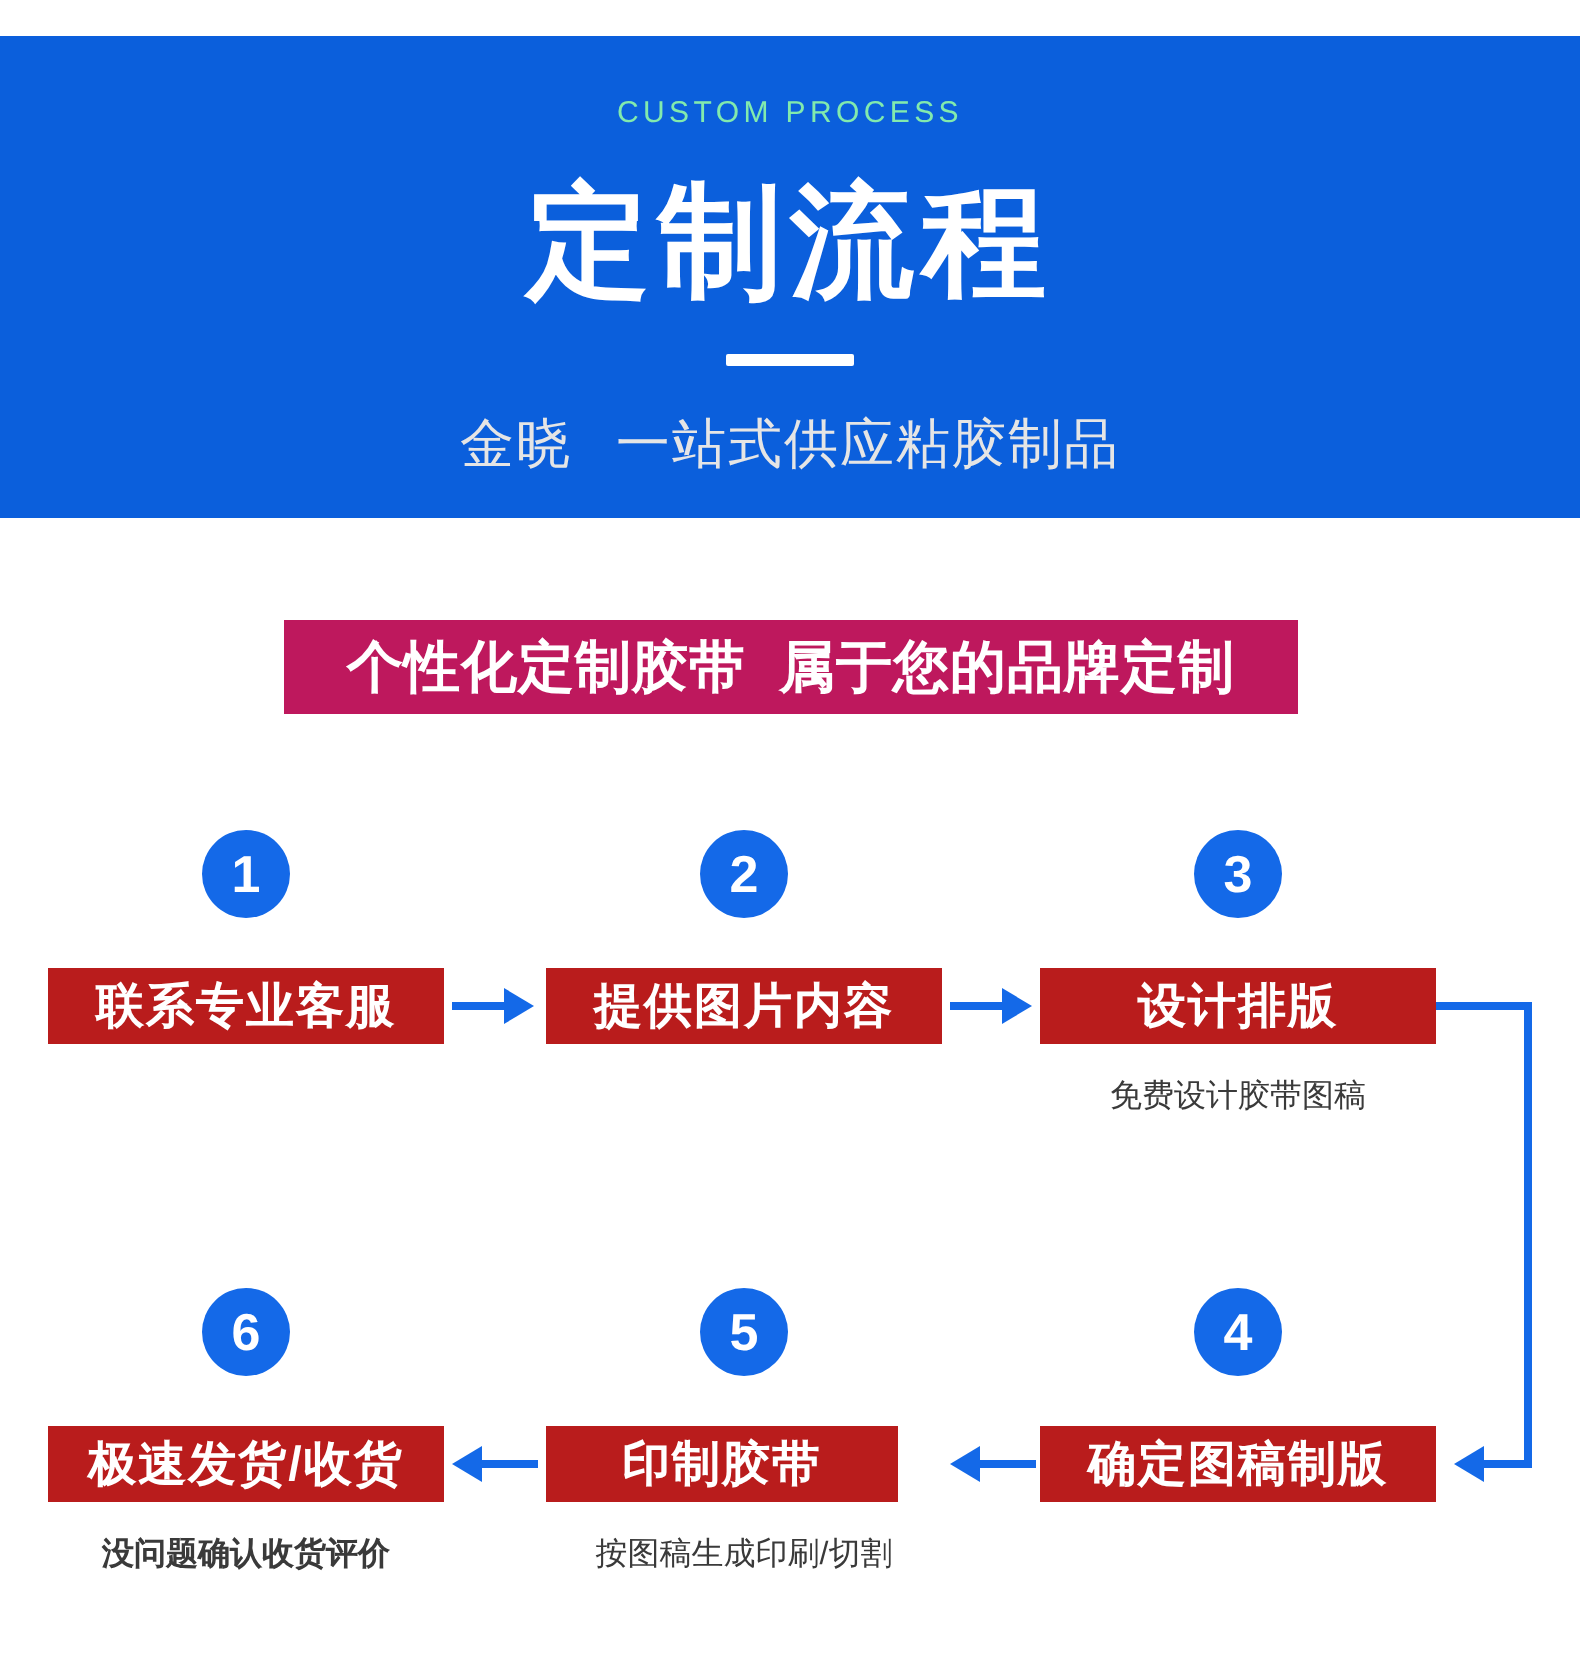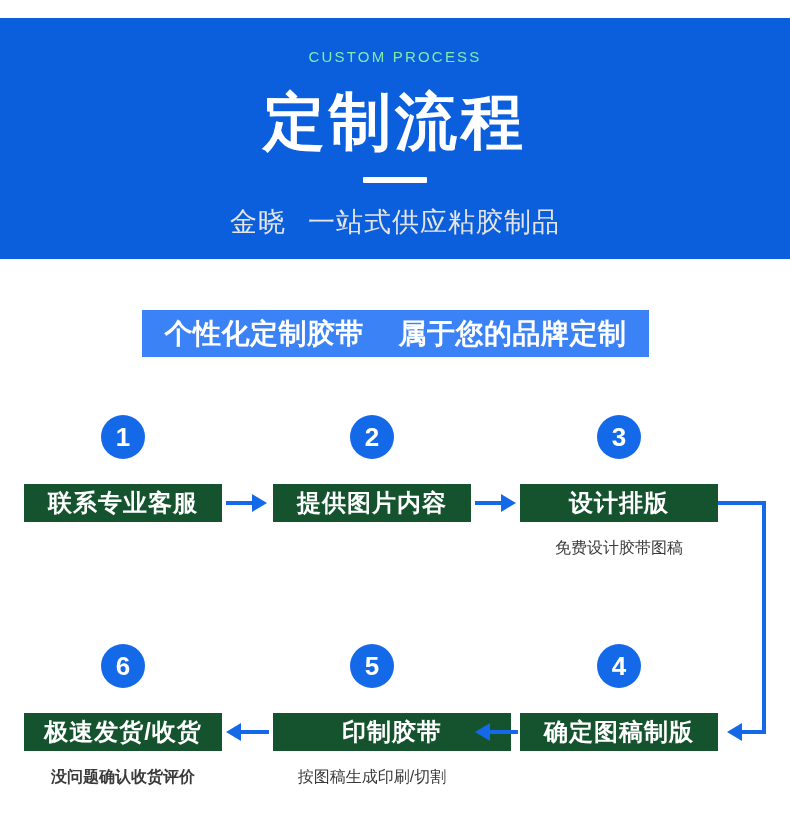--- a/index.html
+++ b/index.html
@@ -68,25 +68,24 @@
   }
   .hero-sub .gap { display: inline-block; width: 22px; }
 
   
   .headline-bar {
     position: absolute;
     left: 142px;
     top: 310px;
     width: 507px;
     height: 47px;
-    background: #3b82f6;
+    background: #be185d;
     display: flex;
     align-items: center;
     justify-content: center;
-    font-family: Liberation Mono, monospace;
   }
   .headline-bar span {
     color: #ffffff;
     font-size: 28px;
     font-weight: 700;
     letter-spacing: 0.5px;
     white-space: pre;
   }
 
   
@@ -111,21 +110,21 @@
     font-weight: 700;
     display: flex;
     align-items: center;
     justify-content: center;
     line-height: 1;
   }
 
   .step-box {
     position: absolute;
     height: 38px;
-    background: #14532d;
+    background: #b91c1c;
     color: #ffffff;
     display: flex;
     align-items: center;
     justify-content: center;
     font-size: 24px;
     font-weight: 700;
     letter-spacing: 1px;
     white-space: nowrap;
   }
 
@@ -233,21 +232,21 @@
   <div class="num-circle" style="left:350px; top:644px;">
     <span>5</span>
   </div>
   <div class="num-circle" style="left:101px; top:644px;">
     <span>6</span>
   </div>
 
   <div class="step-box" style="left:520px; top:713px; width:198px;">
     <span>确定图稿制版</span>
   </div>
-  <div class="step-box" style="left:273px; top:713px; width:238px;">
+  <div class="step-box" style="left:273px; top:713px; width:176px;">
     <span>印制胶带</span>
   </div>
   <div class="step-box" style="left:24px; top:713px; width:198px;">
     <span>极速发货/收货</span>
   </div>
 
   <div class="arrow-shaft" style="left:490px; top:730px; width:28px;"></div>
   <div class="arrow-head-left" style="left:475px; top:723px;"></div>
 
   <div class="arrow-shaft" style="left:241px; top:730px; width:28px;"></div>

